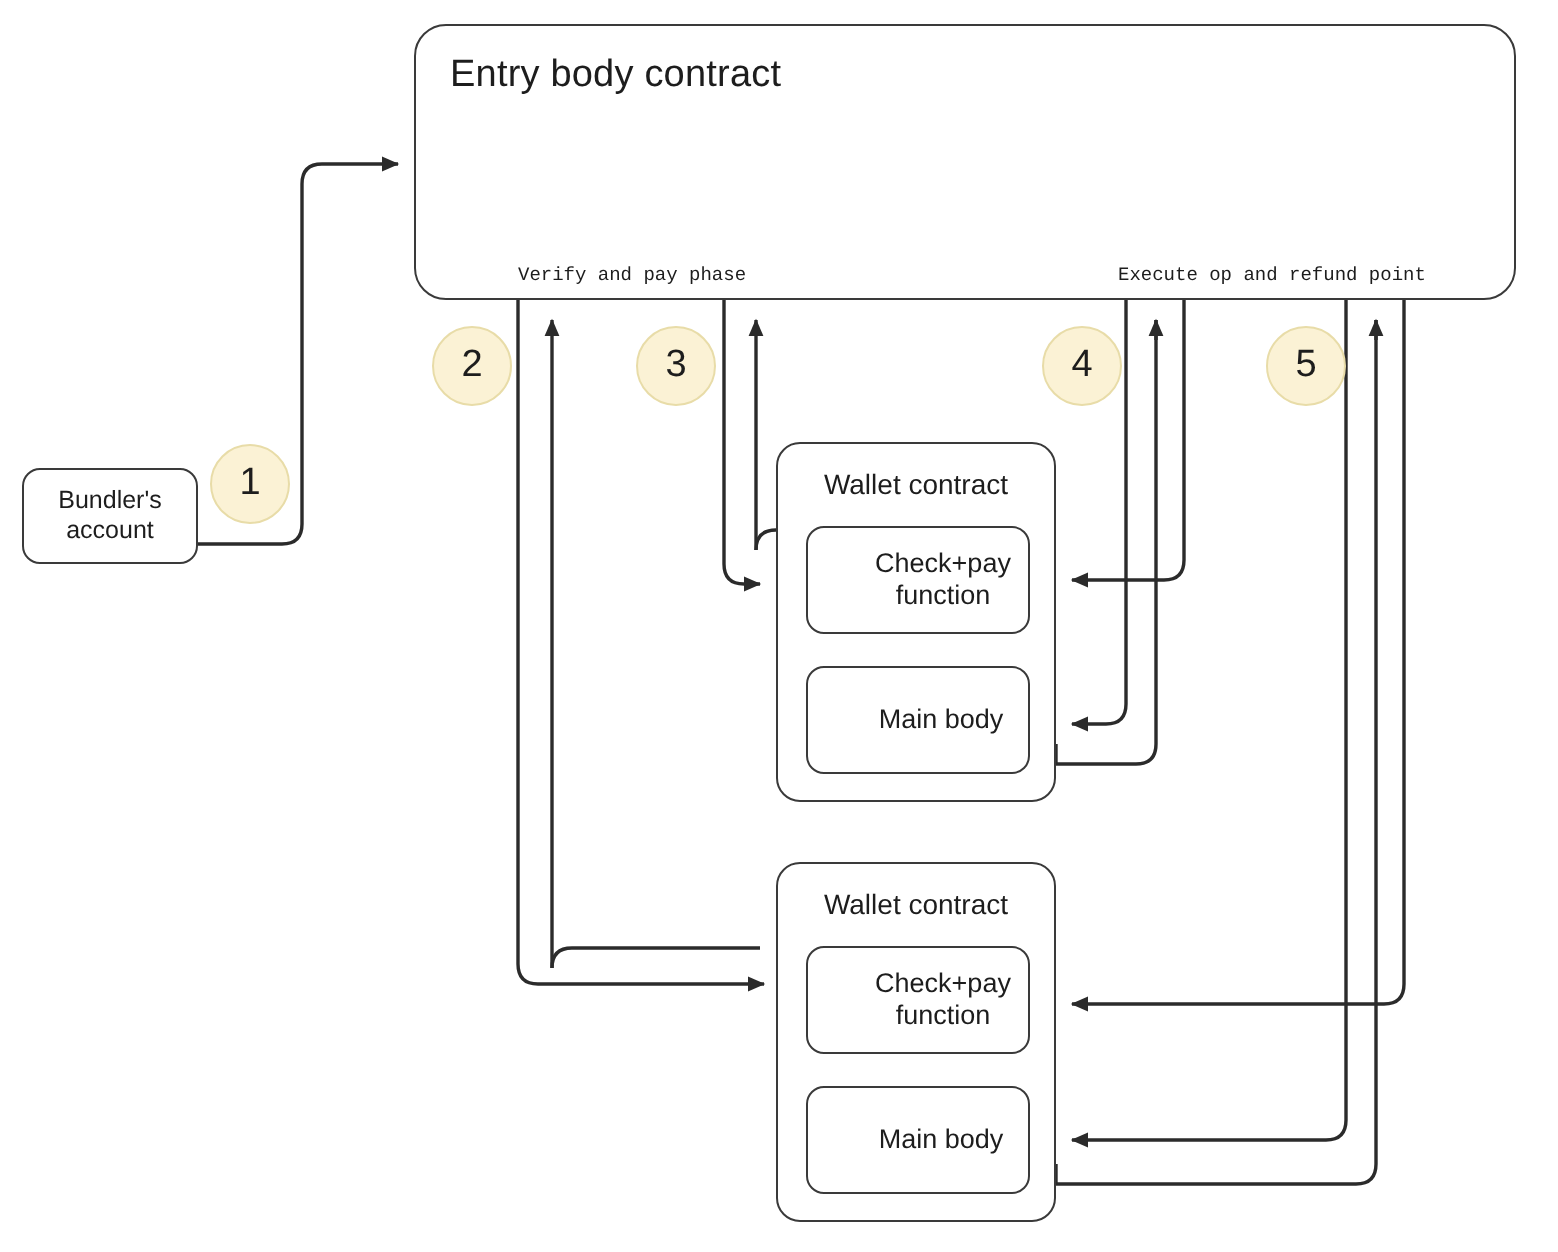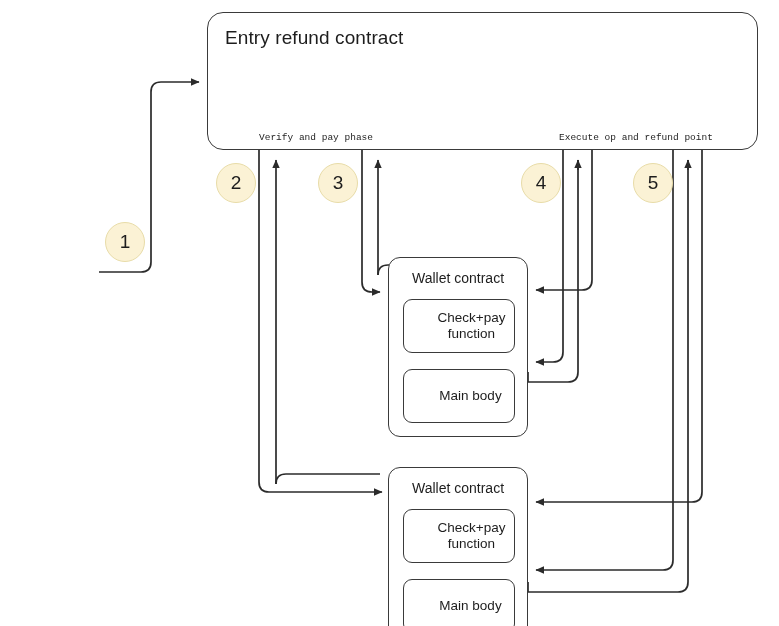--- a/index.html
+++ b/index.html
@@ -11,21 +11,21 @@
   .r-lg{border-radius:16px;}
   .r-md{border-radius:12px;}
   .r-sm{border-radius:9px;}
 
   #entry-box{left:207px;top:12px;width:551px;height:138px;}
   #entry-title{position:absolute;left:225px;top:27px;font-size:19px;color:#1d1d1d;letter-spacing:.1px;}
 
   #bundler-box{left:11px;top:234px;width:88px;height:48px;display:flex;align-items:center;justify-content:center;text-align:center;}
   #bundler-box .txt{font-size:12.5px;line-height:15px;color:#1d1d1d;}
 
-  .wallet{width:140px;margin-top:36px;}
+  .wallet{width:140px;}
   #wallet-1{left:388px;top:221px;height:180px;}
   #wallet-2{left:388px;top:431px;height:180px;}
   .wallet-title{position:absolute;left:0;top:12px;width:100%;text-align:center;font-size:14px;color:#1d1d1d;}
 
   .sub{position:absolute;left:14px;width:112px;height:54px;display:flex;align-items:center;justify-content:center;text-align:center;background:#fff;border:1.6px solid #3a3a3a;border-radius:9px;box-sizing:border-box;}
   .sub .txt{font-size:13.5px;line-height:16px;color:#1d1d1d;}
   .sub-check{top:41px;padding-left:25px;}
   .sub-main{top:111px;padding-left:23px;}
 
   .phase-label{position:absolute;font-size:9.5px;color:#1d1d1d;white-space:nowrap;font-family:Liberation Mono, monospace;}
@@ -76,25 +76,31 @@
 
       <path d="M528,382 L528,372"></path>
 
       <path d="M528,592 L528,582"></path>
 
       <path d="M380,492 L382,492" marker-end="url(#ah)"></path>
     </g>
   </svg>
 
   <div class="node r-lg" id="entry-box"></div>
-  <div id="entry-title">Entry refund contract</div>
+  <div id="entry-title">Entry body contract</div>
 
   <div class="phase-label" id="label-verify">Verify and pay phase</div>
   <div class="phase-label" id="label-execute">Execute op and refund point</div>
 
+  <div class="node r-sm" id="bundler-box">
+    <div class="txt">
+      <span>Bundler's</span><br>
+      <span>account</span>
+    </div>
+  </div>
 
   <div class="node r-md wallet" id="wallet-1">
     <div class="wallet-title">Wallet contract</div>
     <div class="sub sub-check">
       <div class="txt">
         <span>Check+pay</span><br>
         <span>function</span>
       </div>
     </div>
     <div class="sub sub-main">

